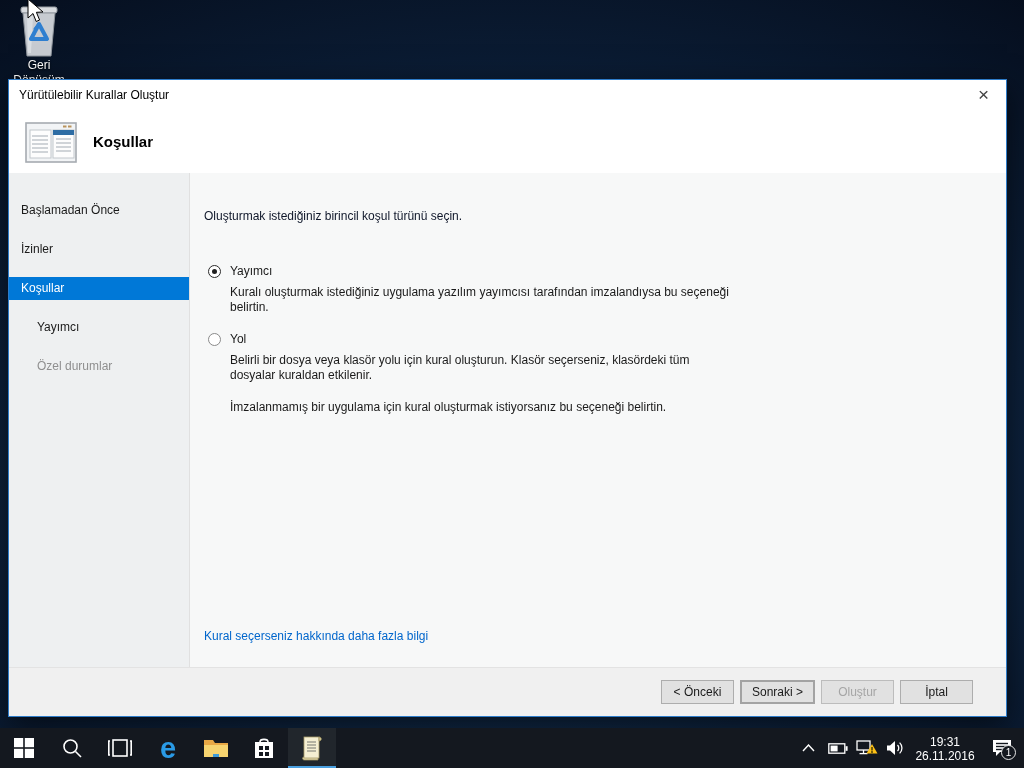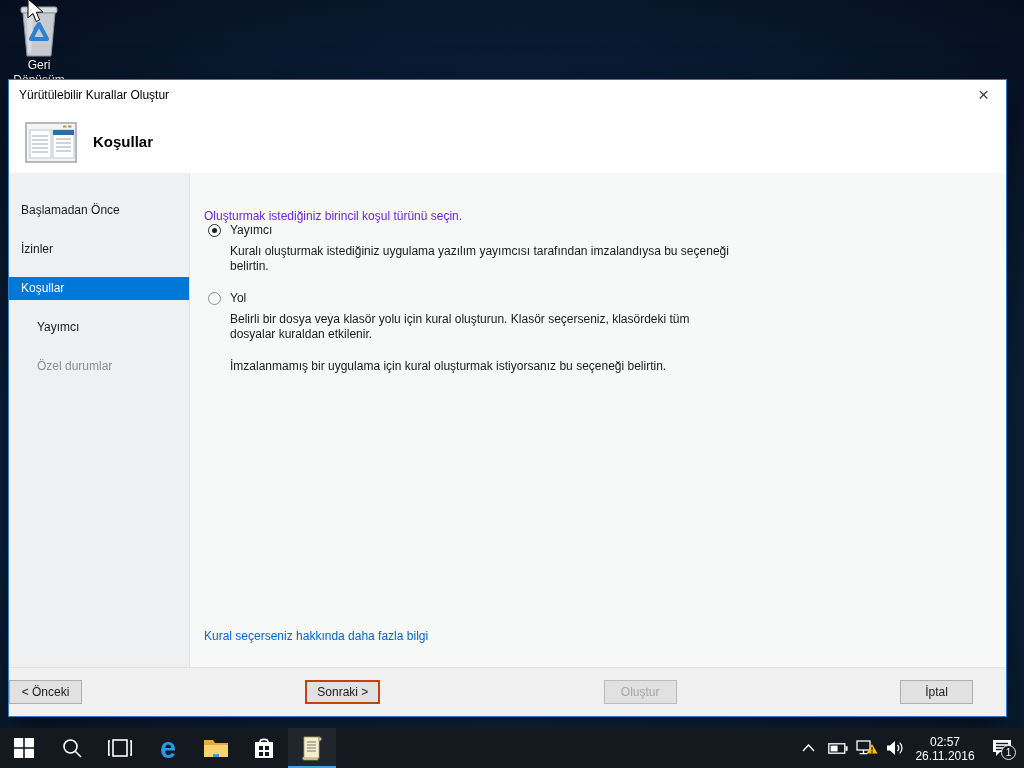--- a/index.html
+++ b/index.html
@@ -33,45 +33,45 @@
   .page-title { font-size:15px; font-weight:bold; color:#000; }
 
   .middle { flex:1 1 auto; display:flex; min-height:0; }
   .sidebar { width:181px; background:#eef0f1; border-right:1px solid #e0e0e0; padding-top:10px; }
   .side-item { font-size:12px; color:#1a1a1a; padding:4px 6px 4px 12px; line-height:15px;margin-top:16px; }
   .side-item.indent { padding-left:28px; }
   .side-item.dim { color:#8f8f8f; }
   .side-item.selected { background:#0078d7; color:#fff; }
 
   .content { flex:1; background:#f7f8f8; position:relative; padding:36px 20px 0 14px; }
-  .intro { font-size:12px; color:#6d28d9; }
+  .intro { font-size:12px; color:#0f172a; margin-bottom:41px; }
   .option { margin-bottom:17px; }
   .option-head { display:flex; align-items:center; margin-bottom:7px; }
   .radio {
     width:13px; height:13px; border:1px solid #8a8a8a; border-radius:50%;
     background:#fff; margin:0 9px 0 4px; position:relative; flex:0 0 auto;
   }
   .option.selected .radio { border-color:#2b2b2b; }
   .option.selected .radio::after {
     content:""; position:absolute; left:3px; top:3px; width:5px; height:5px;
     border-radius:50%; background:#1f1f1f;
   }
   .option-label { font-size:12px; color:#1a1a1a; }
   .option-desc { font-size:12px; color:#1a1a1a; line-height:15px; margin-left:26px; max-width:505px; }
   .help-link { position:absolute; left:14px; bottom:24px; font-size:12px; color:#0066cc; cursor:pointer; }
 
   .footer {
     flex:0 0 auto; height:49px; background:#f0f0f0; border-top:1px solid #e3e3e3;
-    display:flex; align-items:center; justify-content:space-between; gap:6px; padding-right:33px;
+    display:flex; align-items:center; justify-content:flex-end; gap:6px; padding-right:33px;
   }
   .btn {
     min-width:73px; height:24px; font-size:12px; font-family:inherit;
     background:#e1e1e1; border:1px solid #adadad; color:#1a1a1a; padding:0 10px;
   }
-  .btn.default { border:2px solid #c2410c; }
+  .btn.default { border:2px solid #a3a3a3; }
   .btn.disabled { color:#a5a5a5; border-color:#bcbcbc; }
 
   
   .taskbar {
     position:absolute; left:0; bottom:0; width:1024px; height:40px;
     background:#14181f; z-index:40; display:flex; align-items:stretch;
   }
   .tb-slot { width:48px; display:flex; align-items:center; justify-content:center; position:relative; }
   .tb-slot.active { background:#21262c; }
   .tb-slot.active::after { content:""; position:absolute; left:0; bottom:0; width:100%; height:2px; background:#4aa0e0; }
@@ -281,21 +281,21 @@
 
     <div class="tray-slot">
       <svg width="19" height="16" viewBox="0 0 19 16">
         <polygon points="1,5.5 4,5.5 9,1 9,15 4,10.5 1,10.5" fill="#fff"></polygon>
         <path d="M11.5 5 A4.2 4.2 0 0 1 11.5 11" fill="none" stroke="#fff" stroke-width="1.3"></path>
         <path d="M13.6 2.6 A7.4 7.4 0 0 1 13.6 13.4" fill="none" stroke="#fff" stroke-width="1.3"></path>
       </svg>
     </div>
 
     <div class="clock">
-      <div>02:57</div>
+      <div>19:31</div>
       <div>26.11.2016</div>
     </div>
 
     <div class="action-slot">
       <svg width="20" height="18" viewBox="0 0 20 18">
         <path d="M1 1 L19 1 L19 13 L8 13 L4 17 L4 13 L1 13 Z" fill="#fff"></path>
         <g stroke="#14181f" stroke-width="1.4">
           <line x1="4" y1="4.5" x2="16" y2="4.5"></line>
             <line x1="4" y1="7.5" x2="16" y2="7.5"></line>
             <line x1="4" y1="10.5" x2="12" y2="10.5"></line>

